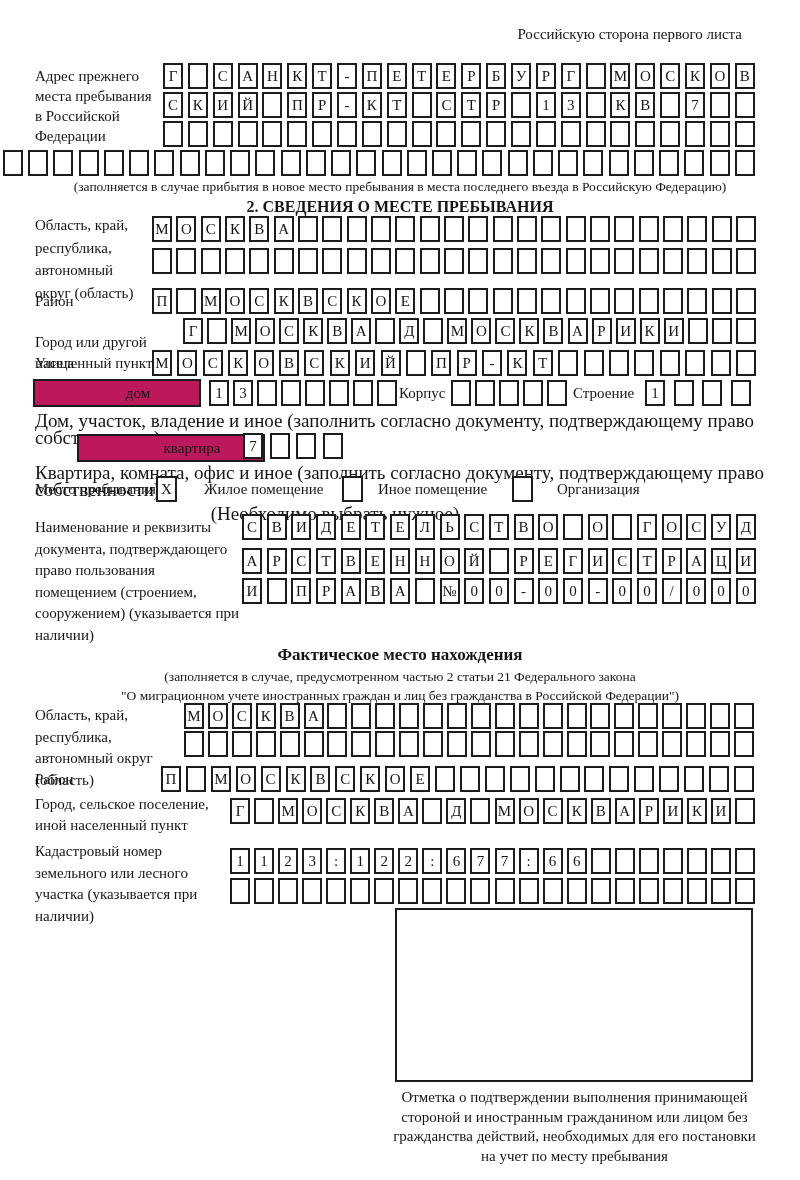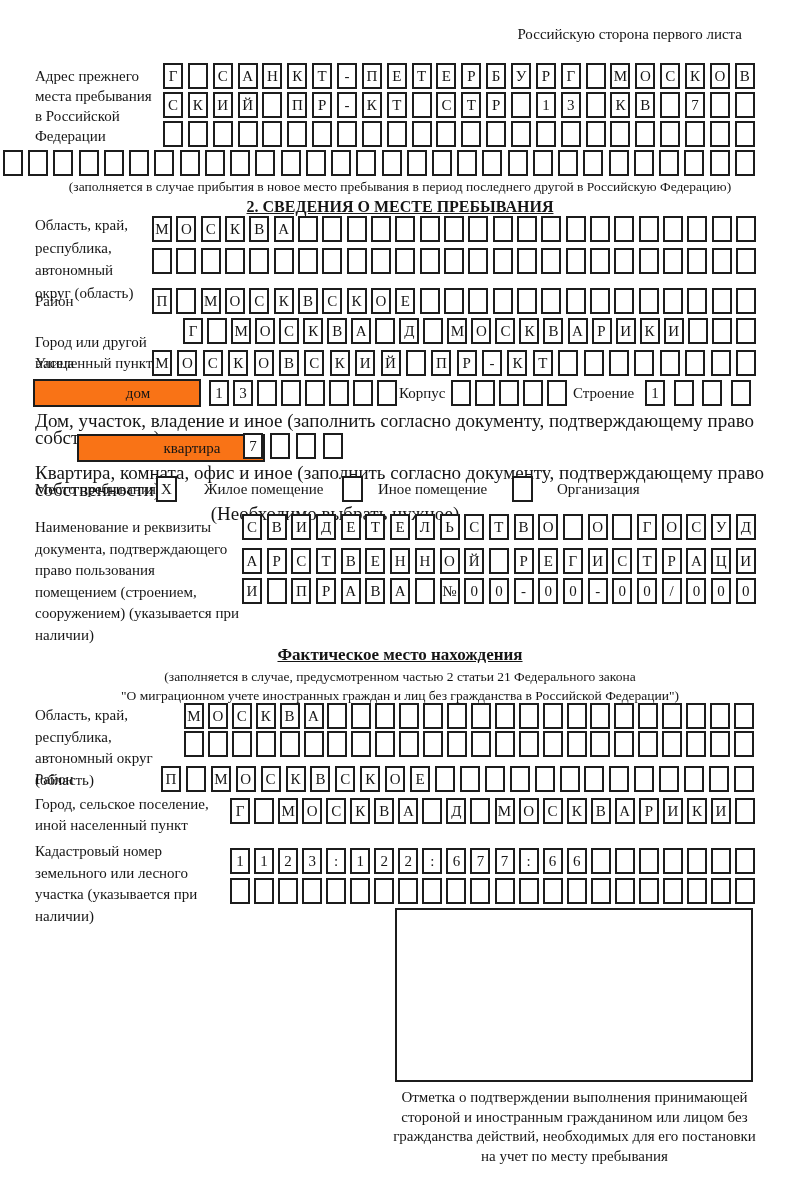--- a/index.html
+++ b/index.html
@@ -5,29 +5,29 @@
   html,body{margin:0;padding:0;background:#fff;}
   .page{
     position:relative;width:800px;height:1180px;background:#ffffff;
     font-family:"Liberation Serif","DejaVu Serif",serif;color:#151515;overflow:hidden;
   }
   .abs{position:absolute;}
   .lbl{font-size:15px;line-height:20px;}
   .cap{font-size:19px;line-height:17px;}
   .note{font-size:13.5px;line-height:18px;}
   .center{text-align:center;width:800px;left:0;}
-  .bold{font-weight:bold;text-decoration:underline;}
+  .bold{font-weight:bold;}
   .cellrow{display:flex;justify-content:space-between;}
   .cell{
     box-sizing:border-box;width:20px;height:26px;border:2px solid #1c1c1c;background:#fff;
     display:flex;align-items:center;justify-content:center;
     font-size:15px;line-height:1;flex:0 0 20px;
   }
   .bigbox{
-    box-sizing:border-box;border:2px solid #1c1c1c;height:28px;background:#f97316;
+    box-sizing:border-box;border:2px solid #1c1c1c;height:28px;background:#be185d;
     display:flex;align-items:center;justify-content:center;font-size:15px;padding-left:42px;
   }
   .checkbox{
     position:absolute;box-sizing:border-box;width:21px;height:26px;border:2px solid #1c1c1c;
     display:flex;align-items:center;justify-content:center;font-size:15px;background:#fff;
   }
   .stamp-box{box-sizing:border-box;border:2px solid #1c1c1c;background:#fff;}
 </style>
 </head>
 <body>
@@ -140,21 +140,21 @@
       <span class="cell"></span>
       <span class="cell"></span>
       <span class="cell"></span>
       <span class="cell"></span>
       <span class="cell"></span>
       <span class="cell"></span>
       <span class="cell"></span>
       <span class="cell"></span>
       <span class="cell"></span>
     </div>
-  <div class="abs note center" style="top:178px;">(заполняется в случае прибытия в новое место пребывания в период последнего другой в Российскую Федерацию)</div>
+  <div class="abs note center" style="top:178px;">(заполняется в случае прибытия в новое место пребывания в места последнего въезда в Российскую Федерацию)</div>
 
   <div class="abs bold center" style="top:198px;font-size:16px;">2. СВЕДЕНИЯ О МЕСТЕ ПРЕБЫВАНИЯ</div>
 
   <div class="abs lbl" style="top:214px;left:35px;width:112px;line-height:22.5px;">Область, край, республика, автономный округ (область)</div>
   <div class="abs cellrow" style="top:216px;left:152px;width:604px;">
       <span class="cell">М</span>
       <span class="cell">О</span>
       <span class="cell">С</span>
       <span class="cell">К</span>
       <span class="cell">В</span>

